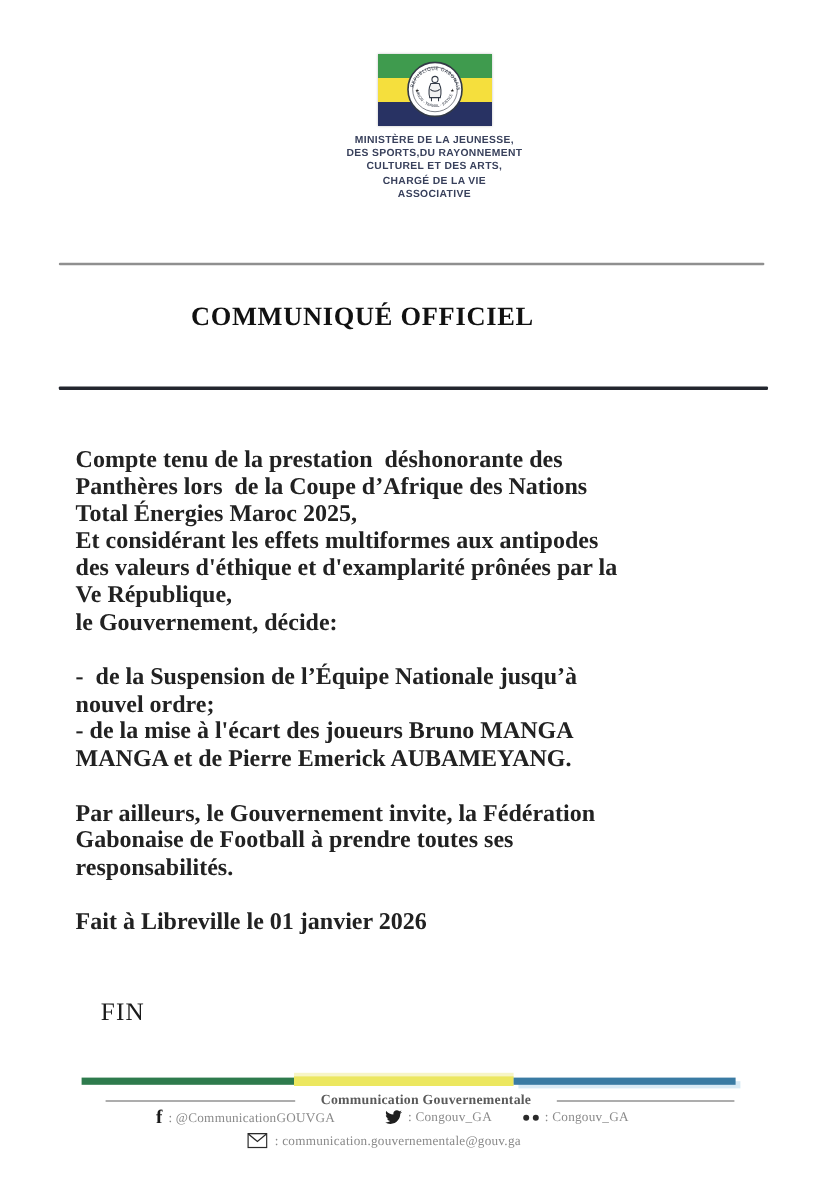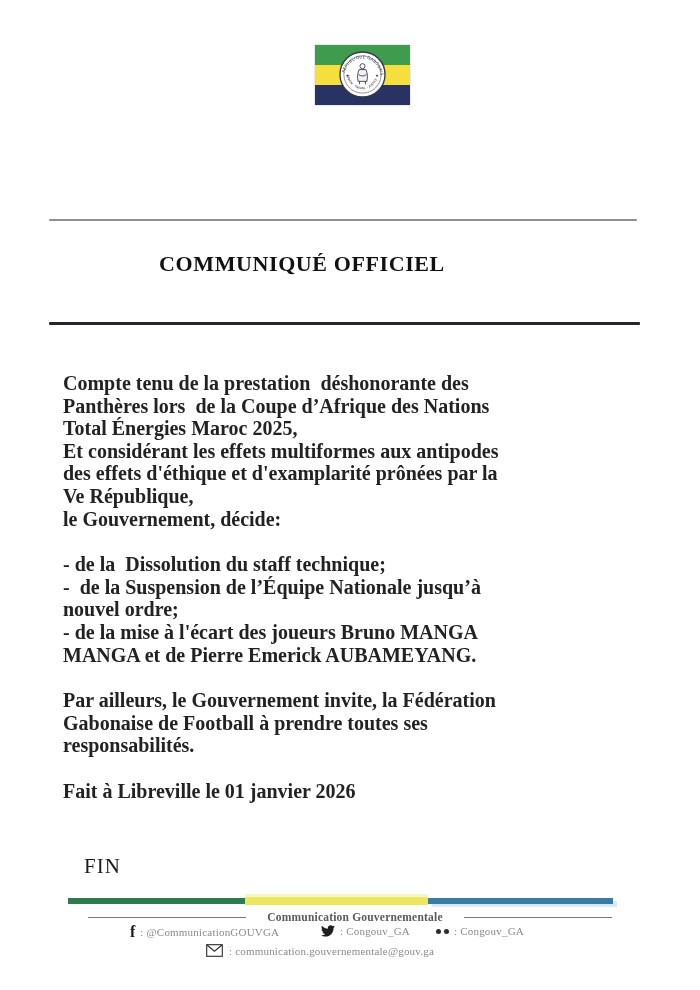--- a/index.html
+++ b/index.html
@@ -106,37 +106,43 @@
         <circle cx="24" cy="15.5" r="2.6"></circle>
         <path d="M20.5,19 C19,22 18.5,27 19.5,31 L28.5,31 C29.5,27 29,22 27.5,19 Z" fill="#f2f2f2"></path>
         <path d="M20,24 C22,26 26,26 28,24"></path>
         <path d="M21,31 L21,34 M27,31 L27,34"></path>
       </g>
       <text x="7" y="26.5" font-family="DejaVu Sans, sans-serif" font-size="4" fill="#222">★</text>
       <text x="37" y="26.5" font-family="DejaVu Sans, sans-serif" font-size="4" fill="#222">★</text>
     </svg>
   </div>
 
+  <div class="ministry">
+    <div>MINISTÈRE DE LA JEUNESSE,</div>
+    <div>DES SPORTS,DU RAYONNEMENT</div>
+    <div>CULTUREL ET DES ARTS,</div>
+    <div>CHARGÉ DE LA VIE</div>
+    <div>ASSOCIATIVE</div>
+  </div>
 
   <div class="rule-top"></div>
   <div class="doc-title">COMMUNIQUÉ OFFICIEL</div>
   <div class="rule-mid"></div>
 
   <div class="body-text">
     <div class="para">
       <div class="bline">Compte tenu de la prestation  déshonorante des</div>
       <div class="bline">Panthères lors  de la Coupe d’Afrique des Nations</div>
       <div class="bline">Total Énergies Maroc 2025,</div>
       <div class="bline">Et considérant les effets multiformes aux antipodes</div>
-      <div class="bline">des effets d'éthique et d'examplarité prônées par la</div>
+      <div class="bline">des valeurs d'éthique et d'examplarité prônées par la</div>
       <div class="bline">Ve République,</div>
       <div class="bline">le Gouvernement, décide:</div>
     </div>
     <div class="para">
-      <div class="bline">- de la  Dissolution du staff technique;</div>
       <div class="bline">-  de la Suspension de l’Équipe Nationale jusqu’à</div>
       <div class="bline">nouvel ordre;</div>
       <div class="bline">- de la mise à l'écart des joueurs Bruno MANGA</div>
       <div class="bline">MANGA et de Pierre Emerick AUBAMEYANG.</div>
     </div>
     <div class="para">
       <div class="bline">Par ailleurs, le Gouvernement invite, la Fédération</div>
       <div class="bline">Gabonaise de Football à prendre toutes ses</div>
       <div class="bline">responsabilités.</div>
     </div>

